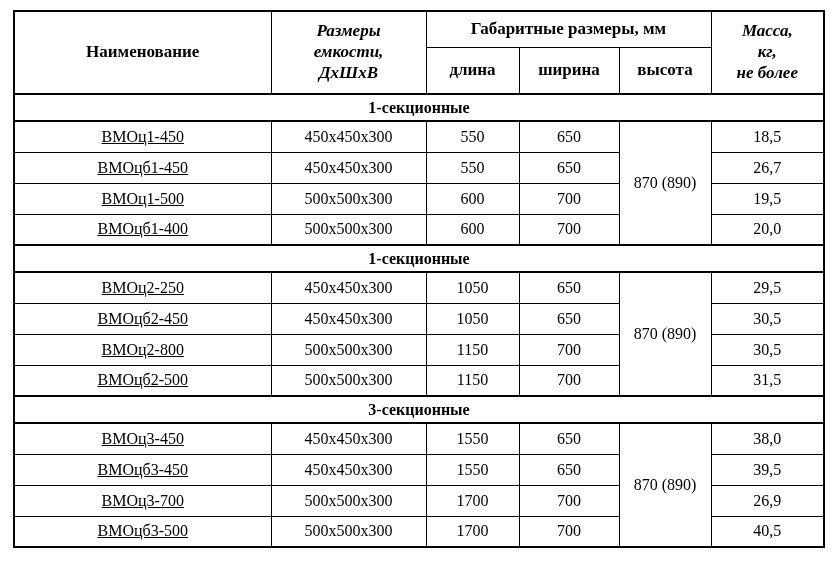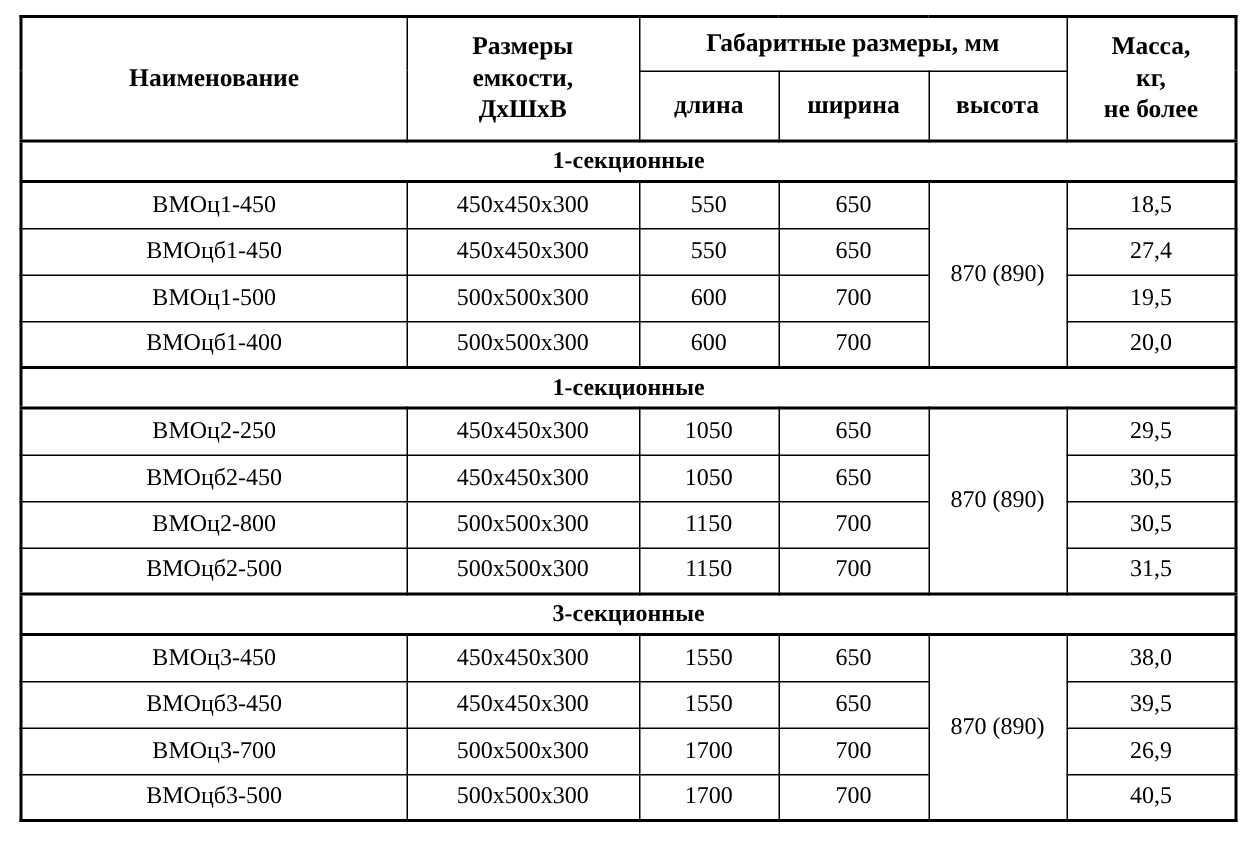--- a/index.html
+++ b/index.html
@@ -30,33 +30,34 @@
     font-size: 16px;
     text-align: center;
     vertical-align: middle;
     overflow: hidden;
   }
   table.spec th {
     font-size: 17px;
     font-weight: bold;
     line-height: 1.22;
   }
-  .pre { white-space: pre-line; }
+  .pre { white-space: pre-line; font-style: italic; }
   tr.h1 { height: 36px; }
   tr.h2 { height: 47px; }
   tr.section-row { height: 27px; }
   tr.section-row td {
     font-weight: bold;
     border-top: 2px solid #000000;
     border-bottom: 2px solid #000000;
   }
   tr.data-row { height: 31px; }
   td.name-cell {
     text-align: left;
     padding-left: 9px;
+    text-decoration: underline;
   }
 </style>
 </head>
 <body>
 
 <div class="page">
   <table class="spec">
     <colgroup>
       <col style="width:257px">
       <col style="width:155px">
@@ -93,21 +94,21 @@
         <td>550</td>
         <td>650</td>
         <td rowspan="4">870 (890)</td>
         <td>18,5</td>
       </tr>
       <tr class="data-row">
         <td class="name-cell">ВМОцб1-450</td>
         <td>450x450x300</td>
         <td>550</td>
         <td>650</td>
-        <td>27,4</td>
+        <td>26,7</td>
       </tr>
       <tr class="data-row">
         <td class="name-cell">ВМОц1-500</td>
         <td>500x500x300</td>
         <td>600</td>
         <td>700</td>
         <td>19,5</td>
       </tr>
       <tr class="data-row">
         <td class="name-cell">ВМОцб1-400</td>

